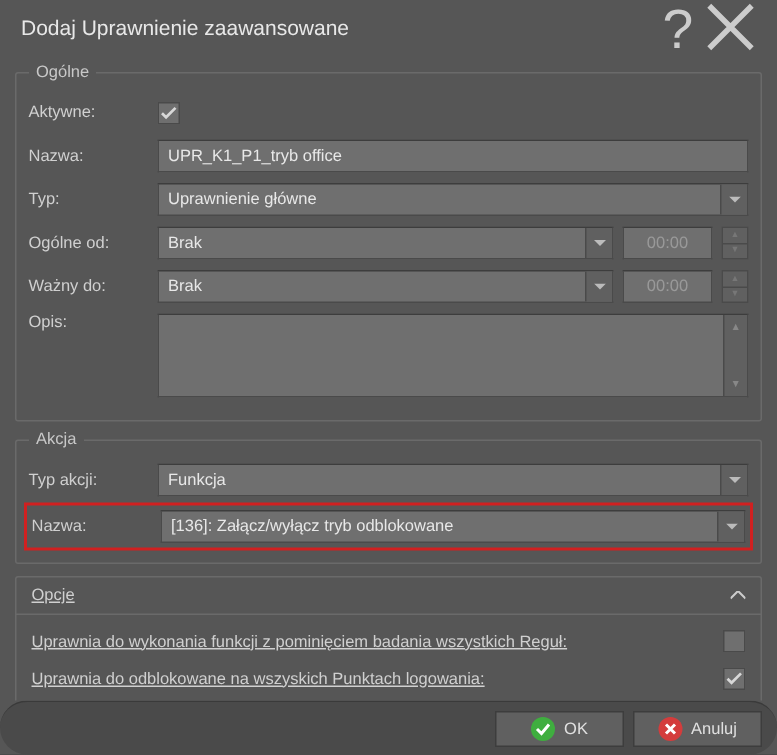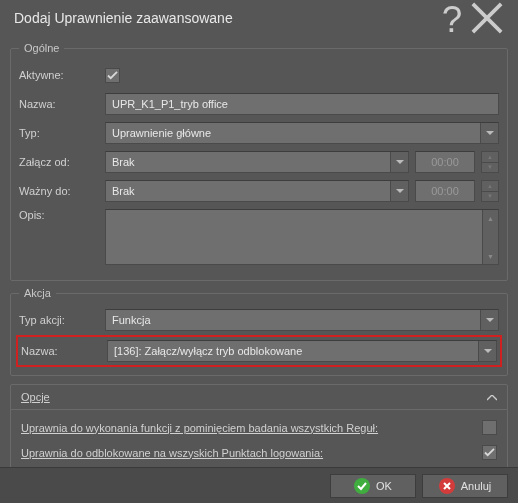--- a/index.html
+++ b/index.html
@@ -184,20 +184,21 @@
   .optrow .olabel { flex: 1; text-decoration: underline; }
   .footer {
     height: 36px;
     background: #4a4a4a;
     border-top: 1px solid #3a3a3a;
     display: flex;
     align-items: center;
     justify-content: flex-end;
     padding: 0 10px;
     gap: 6px;
+    border-radius: 18px;
   }
   .btn {
     height: 24px;
     min-width: 86px;
     background: #606060;
     border: 1px solid #3d3d3d;
     color: #e0e0e0;
     display: flex;
     align-items: center;
     justify-content: center;
@@ -264,21 +265,21 @@
             <span class="arrow">
               <svg viewBox="0 0 8 5">
                   <path d="M0 0 L4 4 L8 0 Z" fill="#bbb"></path>
                 </svg>
             </span>
           </div>
         </div>
       </div>
 
       <div class="row">
-        <div class="label">Załącz od:</div>
+        <div class="label">Ogólne od:</div>
         <div class="field">
           <div class="combo" style="flex:1">
             <span class="val">Brak</span>
             <span class="arrow">
               <svg viewBox="0 0 8 5">
                   <path d="M0 0 L4 4 L8 0 Z" fill="#bbb"></path>
                 </svg>
             </span>
           </div>
           <div class="timebox">00:00</div>

